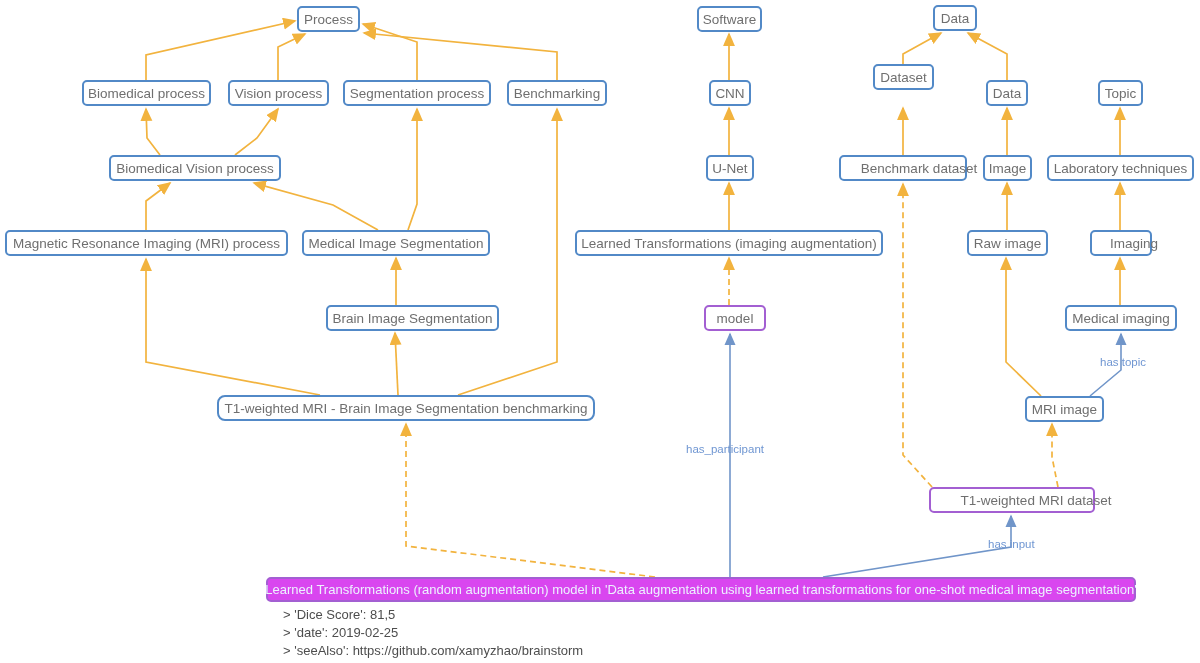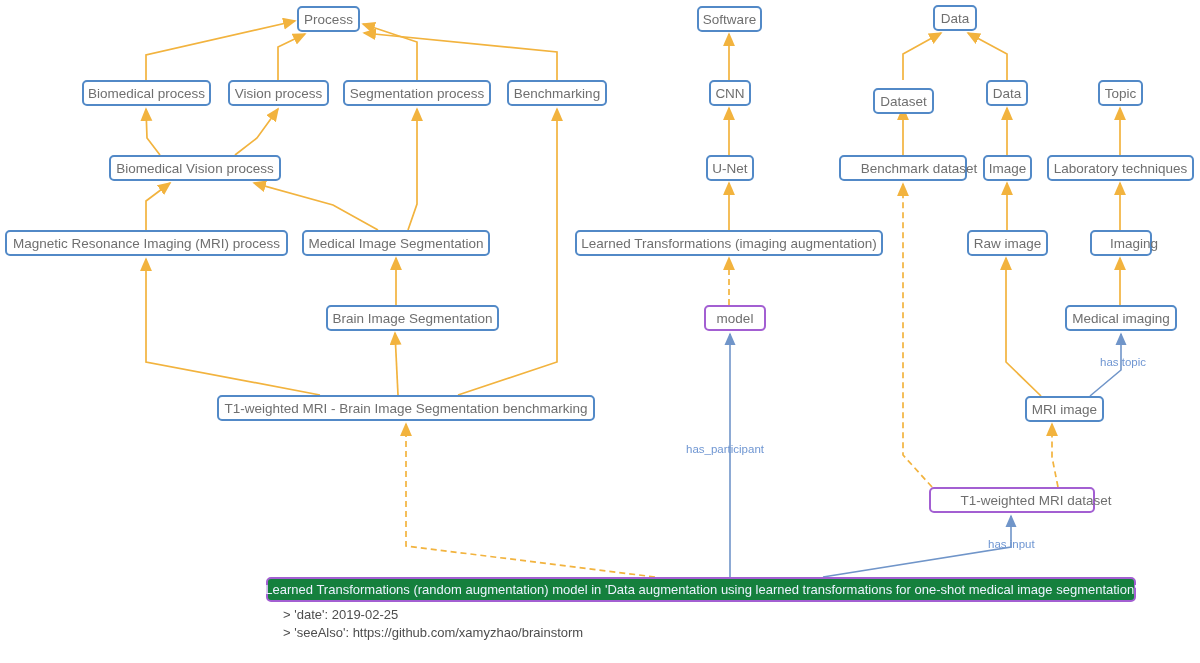--- a/index.html
+++ b/index.html
@@ -9,21 +9,21 @@
   }
   #edges{position:absolute;left:0;top:0;width:1200px;height:663px;}
   .node{
     position:absolute;box-sizing:border-box;
     display:flex;align-items:center;justify-content:center;
     background:#ffffff;border:2px solid #5289C7;border-radius:5px;
     color:#6F6F6F;font-size:13.5px;white-space:nowrap;z-index:2;
   }
   .node.purple{border-color:#A35FD2;}
   .node.bar{
-    border-color:#A35FD2;background:#15803d;color:#EDF2FF;font-size:13px;
+    border-color:#A35FD2;background:#d946ef;color:#EDF2FF;font-size:13px;
   }
   .edge-label{
     position:absolute;color:#6F96D2;font-size:11.5px;white-space:nowrap;z-index:3;
   }
   .attrs{
     position:absolute;left:283px;top:606px;color:#4D4D4D;font-size:13px;line-height:18px;z-index:2;
   }
 </style>
 </head>
 <body>
@@ -76,43 +76,44 @@
 
   <div id="nodes">
       <div class="node blue" style="left: 297px; top: 6px; width: 63px; height: 26px;">Process</div>
       <div class="node blue" style="left: 697px; top: 6px; width: 65px; height: 26px;">Software</div>
       <div class="node blue" style="left: 933px; top: 5px; width: 44px; height: 26px;">Data</div>
       <div class="node blue" style="left: 82px; top: 80px; width: 129px; height: 26px;">Biomedical process</div>
       <div class="node blue" style="left: 228px; top: 80px; width: 101px; height: 26px;">Vision process</div>
       <div class="node blue" style="left: 343px; top: 80px; width: 148px; height: 26px;">Segmentation process</div>
       <div class="node blue" style="left: 507px; top: 80px; width: 100px; height: 26px;">Benchmarking</div>
       <div class="node blue" style="left: 709px; top: 80px; width: 42px; height: 26px;">CNN</div>
-      <div class="node blue" style="left: 873px; top: 88px; width: 61px; height: 26px;">Dataset</div>
+      <div class="node blue" style="left: 873px; top: 64px; width: 61px; height: 26px;">Dataset</div>
       <div class="node blue" style="left: 986px; top: 80px; width: 42px; height: 26px;">Data</div>
       <div class="node blue" style="left: 1098px; top: 80px; width: 45px; height: 26px;">Topic</div>
       <div class="node blue" style="left: 109px; top: 155px; width: 172px; height: 26px;">Biomedical Vision process</div>
       <div class="node blue" style="left: 706px; top: 155px; width: 48px; height: 26px;">U-Net</div>
       <div class="node blue" style="left: 839px; top: 155px; width: 128px; height: 26px; padding-left: 32px;">Benchmark dataset</div>
       <div class="node blue" style="left: 983px; top: 155px; width: 49px; height: 26px;">Image</div>
       <div class="node blue" style="left: 1047px; top: 155px; width: 147px; height: 26px;">Laboratory techniques</div>
       <div class="node blue" style="left: 5px; top: 230px; width: 283px; height: 26px;">Magnetic Resonance Imaging (MRI) process</div>
       <div class="node blue" style="left: 302px; top: 230px; width: 188px; height: 26px;">Medical Image Segmentation</div>
       <div class="node blue" style="left: 575px; top: 230px; width: 308px; height: 26px;">Learned Transformations (imaging augmentation)</div>
       <div class="node blue" style="left: 967px; top: 230px; width: 81px; height: 26px;">Raw image</div>
       <div class="node blue" style="left: 1090px; top: 230px; width: 62px; height: 26px; padding-left: 26px;">Imaging</div>
       <div class="node blue" style="left: 310px; top: 305px; width: 173px; height: 26px; margin-left: 16px;">Brain Image Segmentation</div>
       <div class="node purple" style="left: 704px; top: 305px; width: 62px; height: 26px;">model</div>
       <div class="node blue" style="left: 1065px; top: 305px; width: 112px; height: 26px;">Medical imaging</div>
-      <div class="node blue" style="left: 217px; top: 395px; width: 378px; height: 26px;">T1-weighted MRI - Brain Image Segmentation benchmarking</div>
+      <div class="node blue" style="left: 217px; top: 395px; width: 378px; height: 26px; border-radius: 8px;">T1-weighted MRI - Brain Image Segmentation benchmarking</div>
       <div class="node blue" style="left: 1025px; top: 396px; width: 79px; height: 26px;">MRI image</div>
       <div class="node purple" style="left: 929px; top: 487px; width: 166px; height: 26px; padding-left: 48px;">T1-weighted MRI dataset</div>
       <div class="node bar" style="left: 266px; top: 577px; width: 870px; height: 25px;">Learned Transformations (random augmentation) model in 'Data augmentation using learned transformations for one-shot medical image segmentation'</div>
     </div>
   <div id="labels">
       <div class="edge-label" style="left: 686px; top: 443px;">has_participant</div>
       <div class="edge-label" style="left: 1100px; top: 356px;">has topic</div>
       <div class="edge-label" style="left: 988px; top: 538px;">has input</div>
     </div>
   <div class="attrs" id="attrs">
+      <div>&gt; 'Dice Score': 81,5</div>
       <div>&gt; 'date': 2019-02-25</div>
       <div>&gt; 'seeAlso': https://github.com/xamyzhao/brainstorm</div>
     </div>
 </div>
 
 </body></html>

